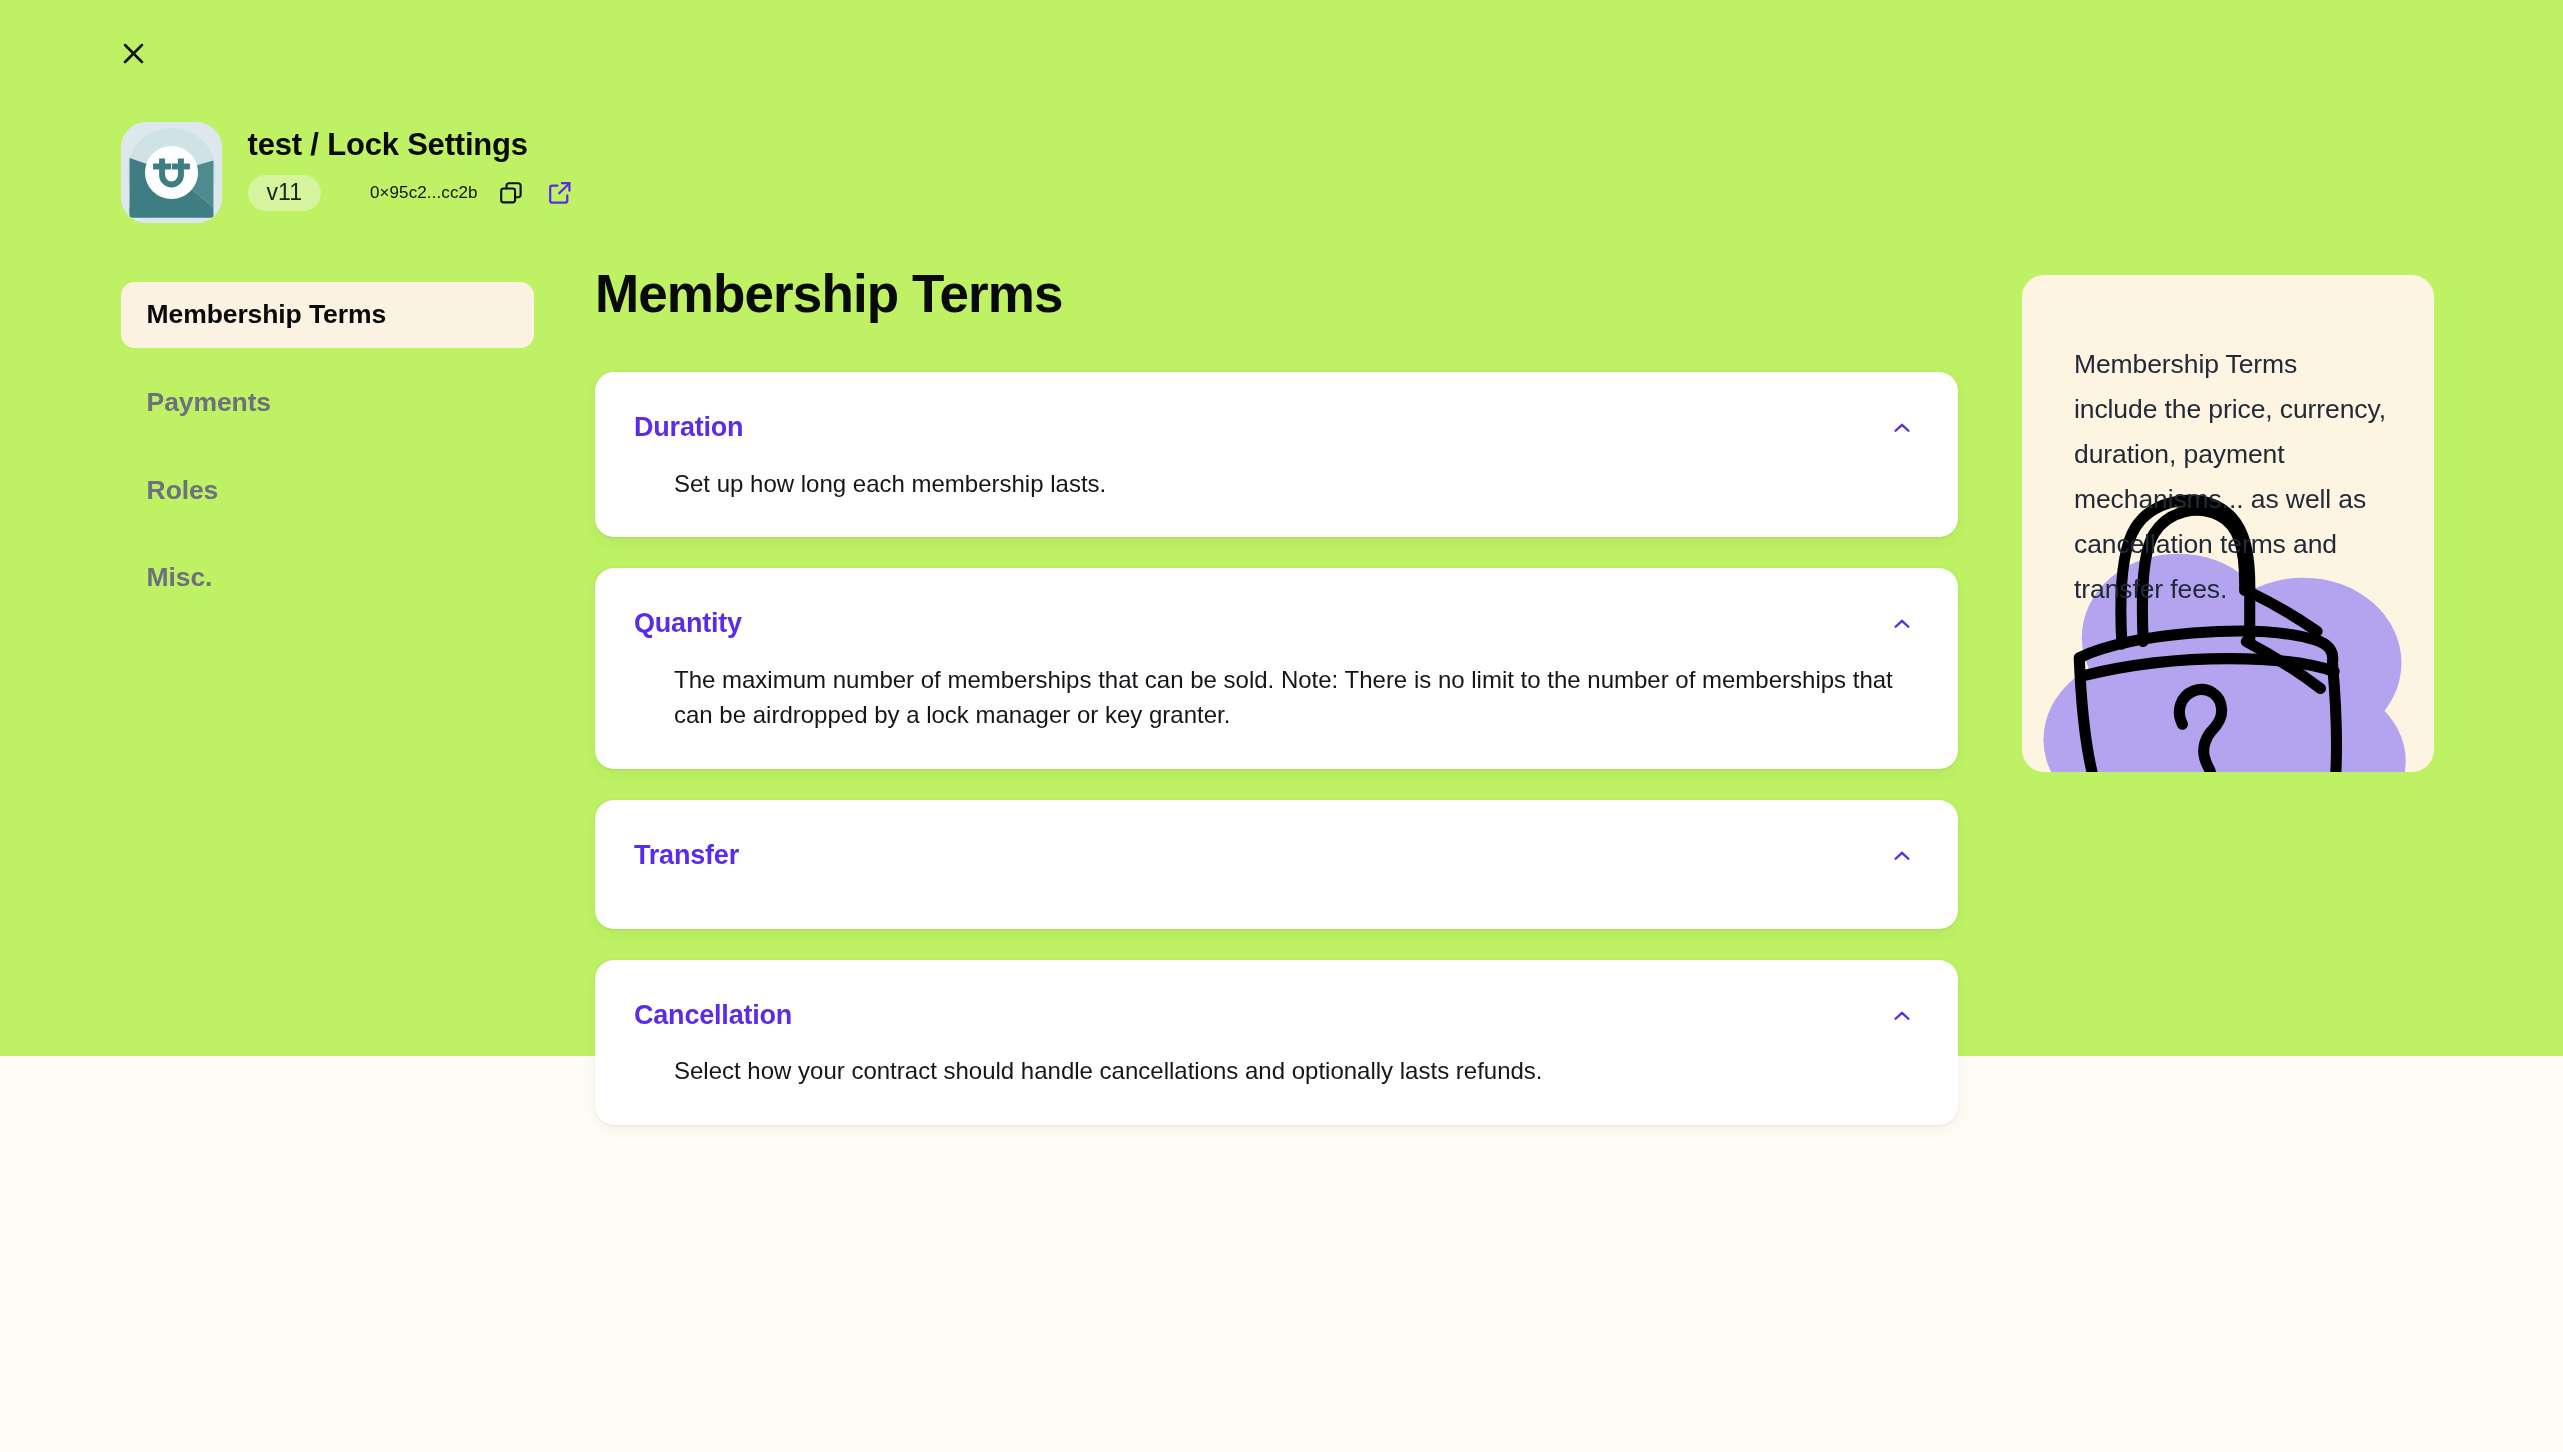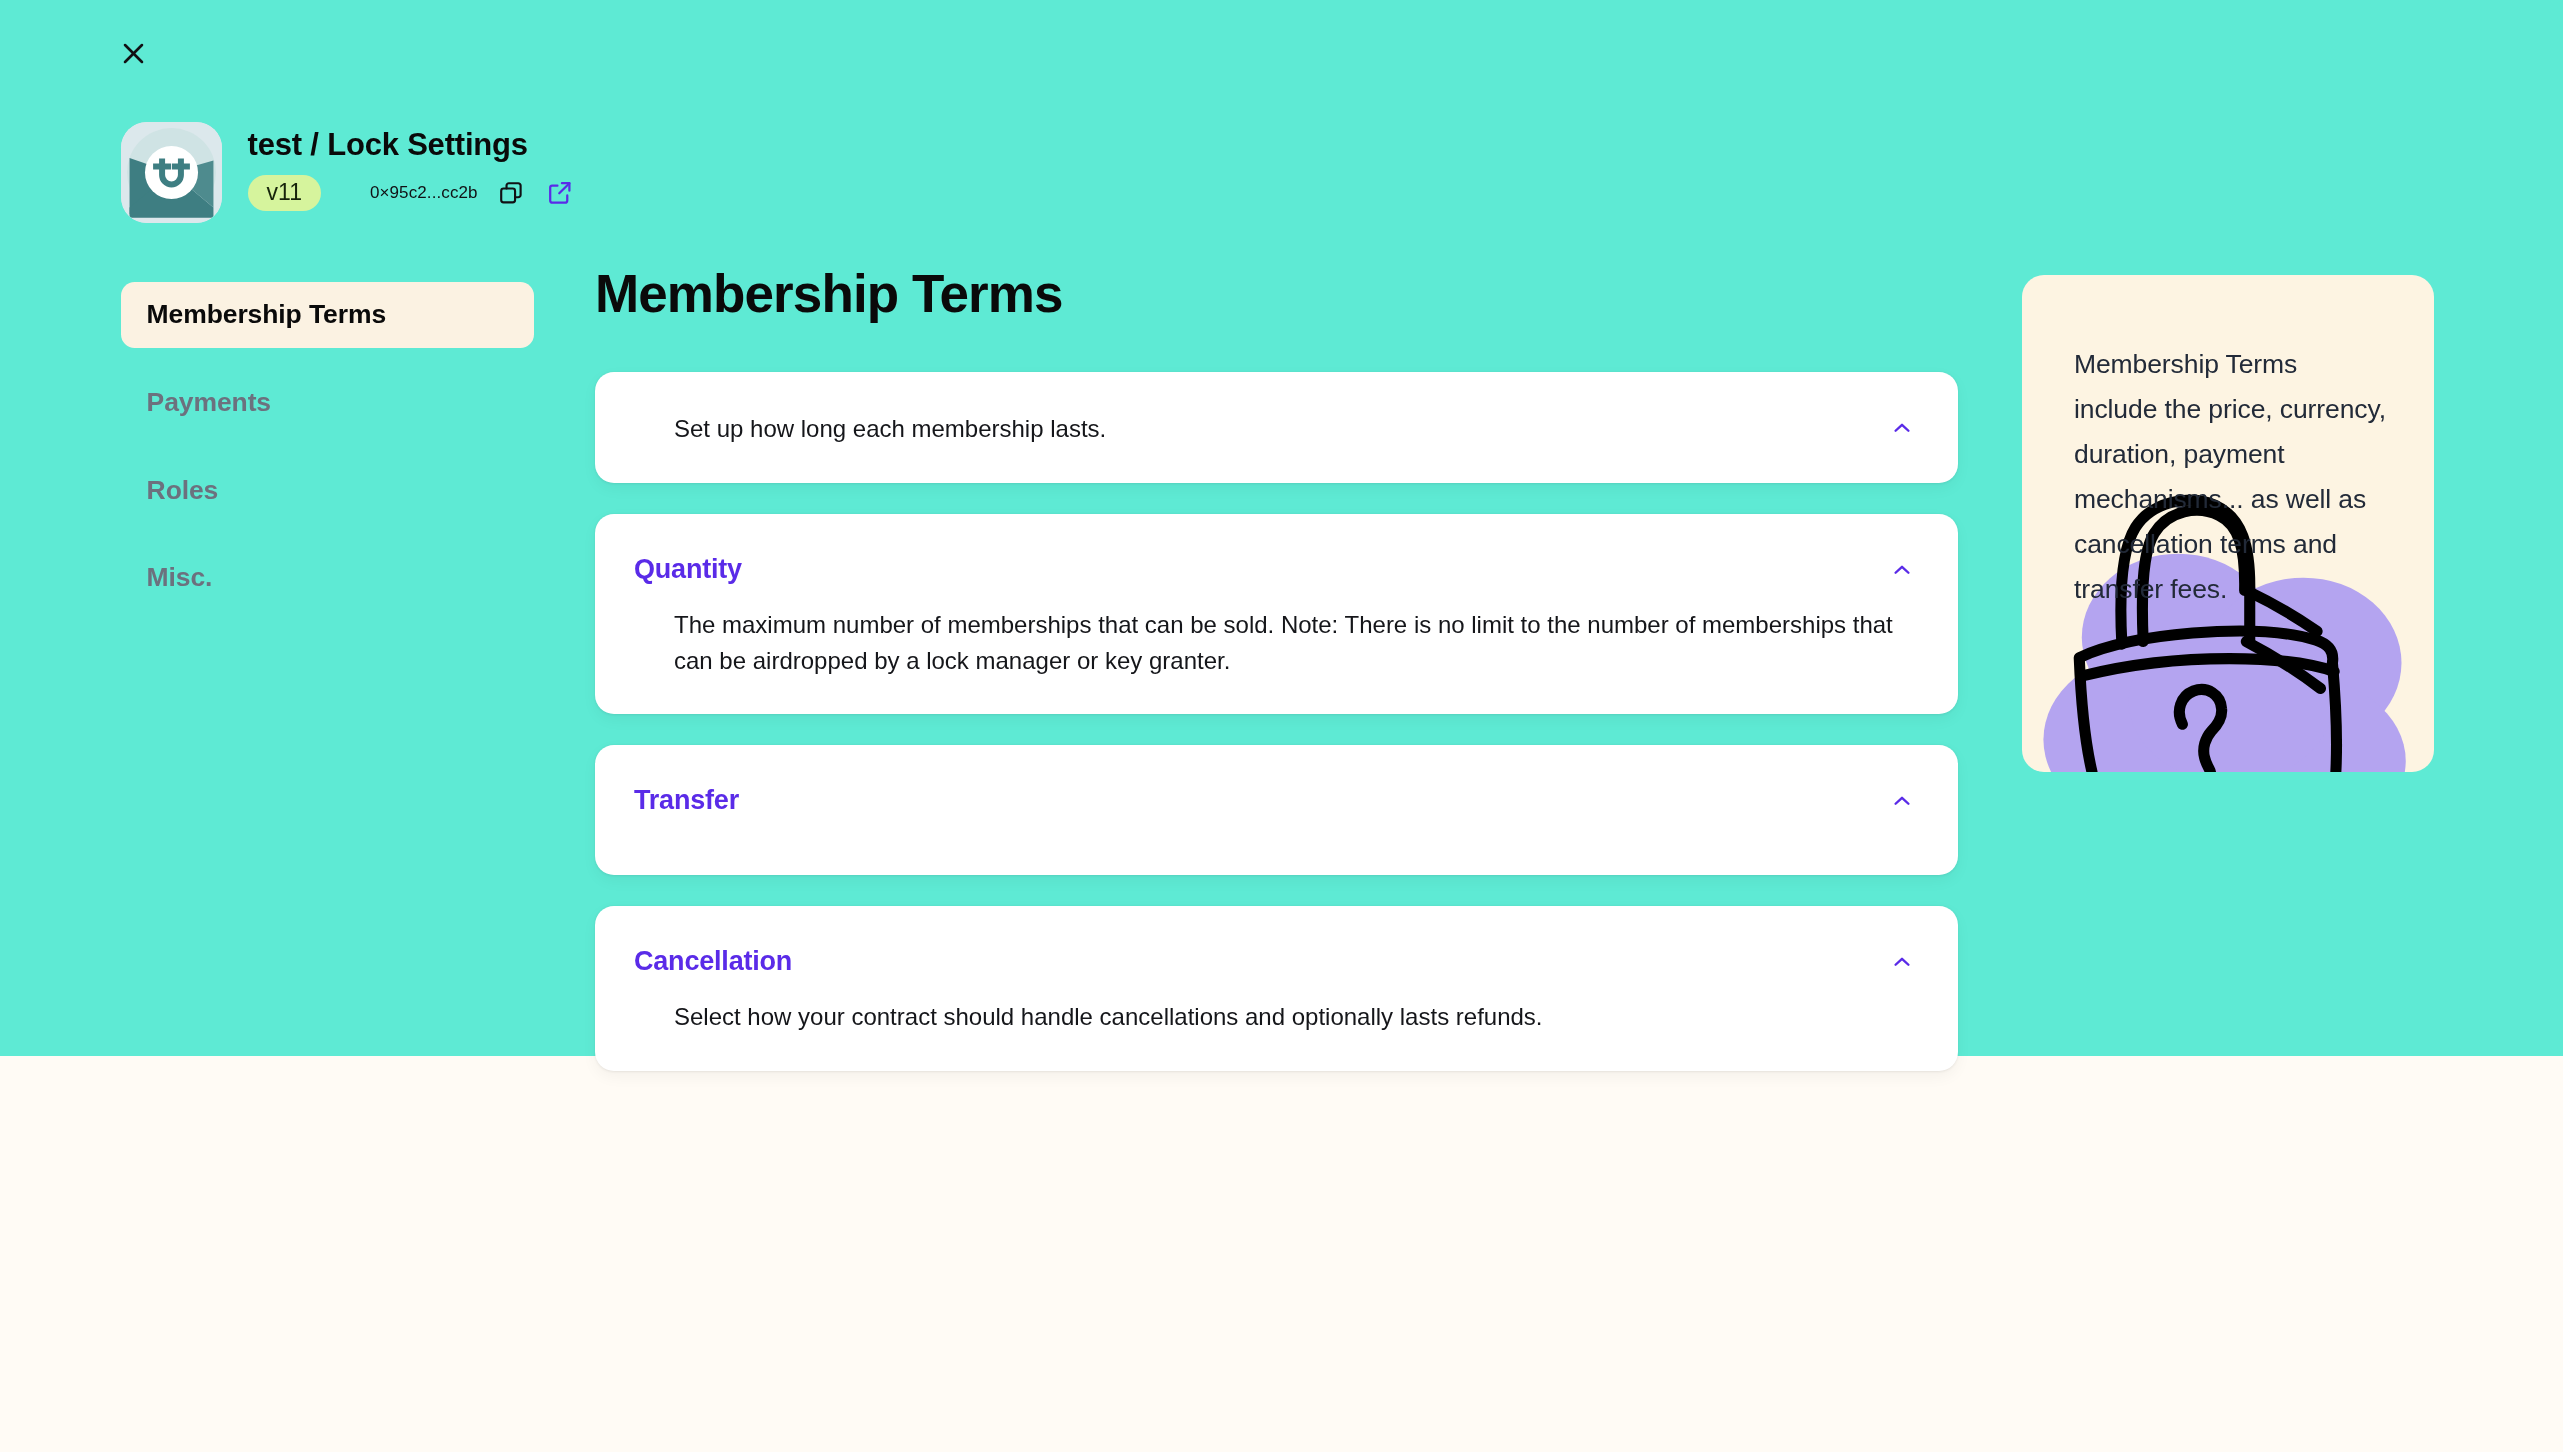--- a/index.html
+++ b/index.html
@@ -9,21 +9,21 @@
     height: 1452px;
     background: #FFFBF5;
     font-family: "Liberation Sans", sans-serif;
     overflow: hidden;
   }
 
   .app {
     position: relative;
     width: 2563px;
     height: 1056px;
-    background: #5eead4;
+    background: #bef264;
   }
 
   
   .close-btn {
     position: absolute;
     left: 109px;
     top: 29px;
     width: 48px;
     height: 48px;
     display: flex;
@@ -305,20 +305,21 @@
     <h1 class="page-title">Membership Terms</h1>
 
     <section class="card">
       <button class="card-toggle">
         <span>
           <svg width="22" height="22" viewBox="0 0 24 24" fill="none" stroke="#5A2BE8" stroke-width="2.6" stroke-linecap="round" stroke-linejoin="round">
             <polyline points="5,15 12,8.5 19,15"></polyline>
           </svg>
         </span>
       </button>
+      <h2 class="card-title">Duration</h2>
       <p class="card-desc">Set up how long each membership lasts.</p>
     </section>
 
     <section class="card">
       <button class="card-toggle">
         <span>
           <svg width="22" height="22" viewBox="0 0 24 24" fill="none" stroke="#5A2BE8" stroke-width="2.6" stroke-linecap="round" stroke-linejoin="round">
             <polyline points="5,15 12,8.5 19,15"></polyline>
           </svg>
         </span>

